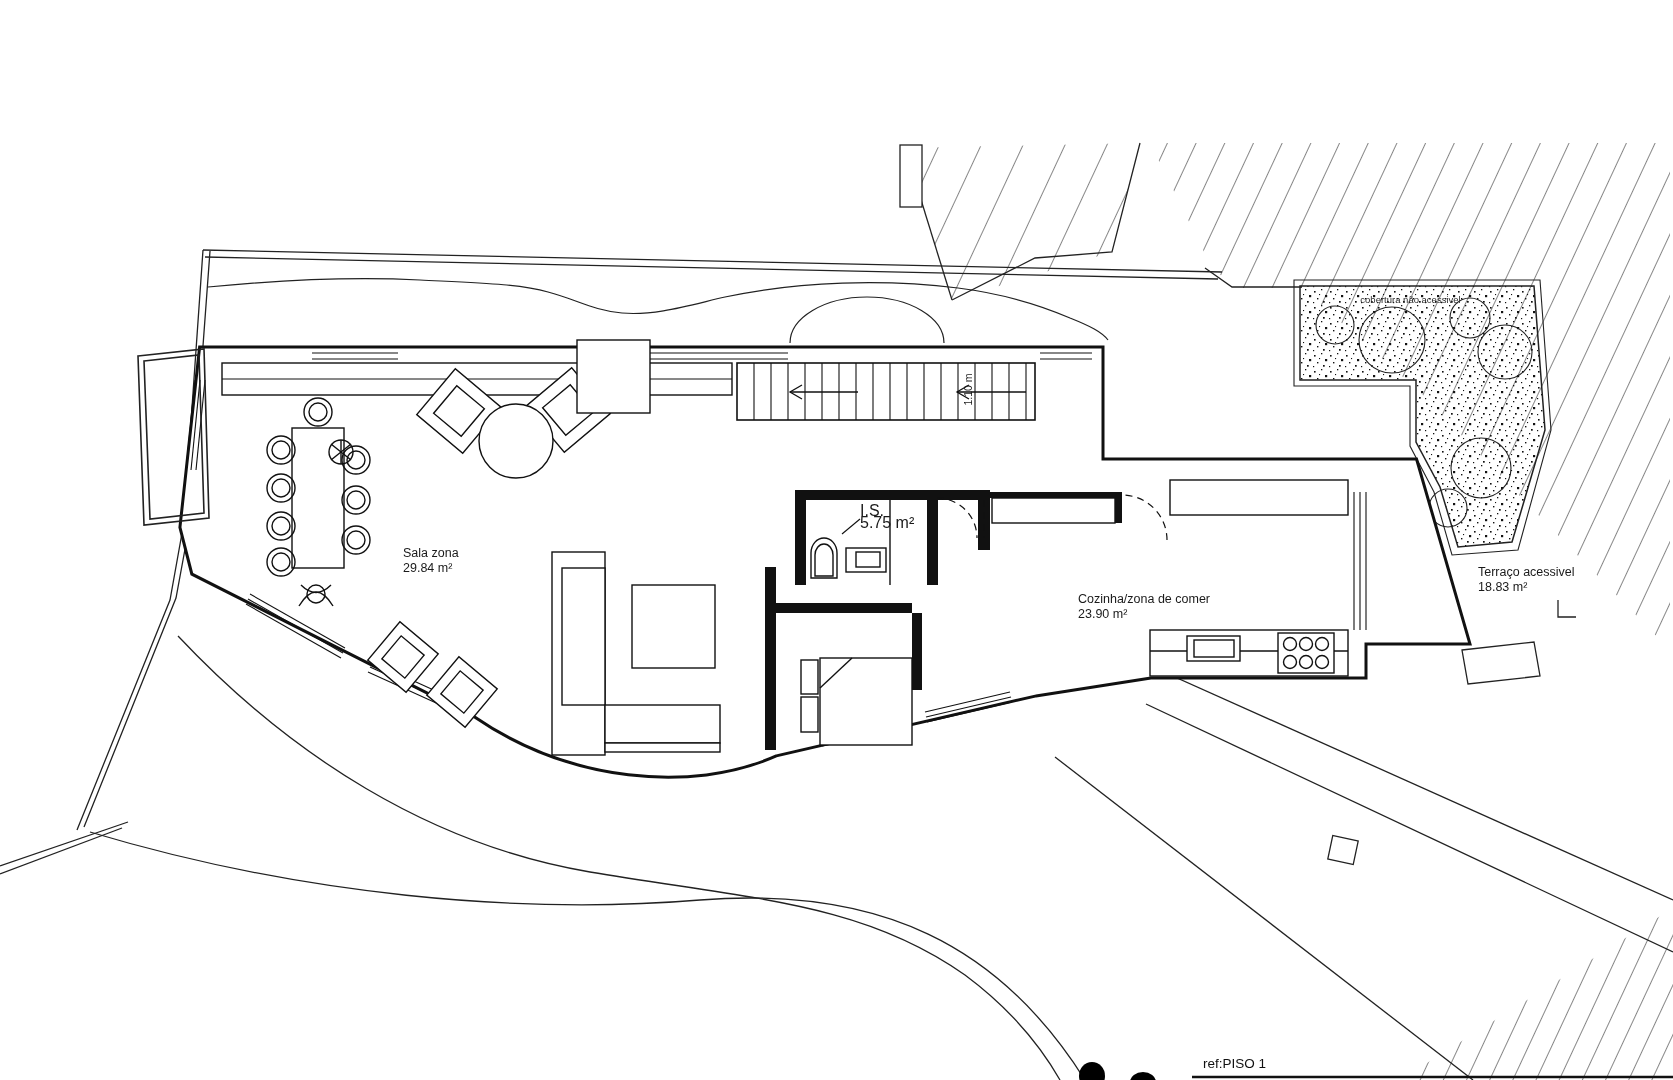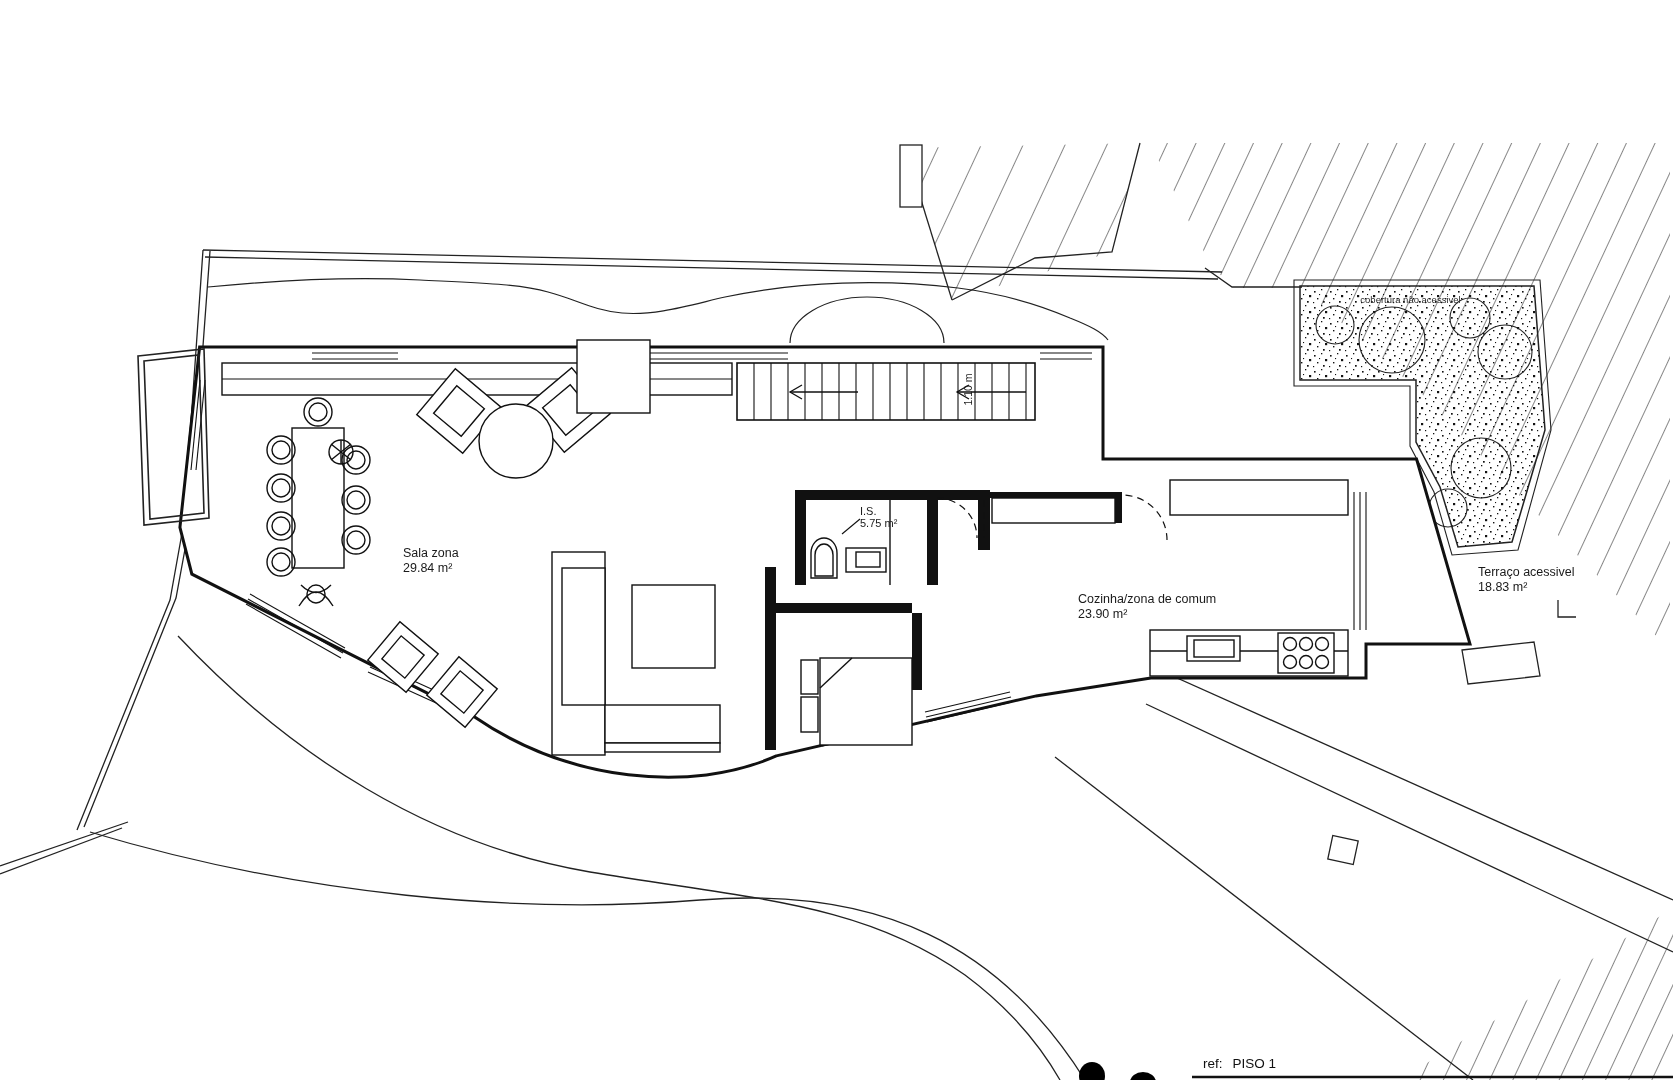--- a/index.html
+++ b/index.html
@@ -1,31 +1,31 @@
 <!DOCTYPE html>
 <html><head>
 <meta charset="utf-8">
 <style>
   html,body{margin:0;padding:0;background:#e8e8e8;}
   #canvas{position:relative;width:1673px;height:1080px;background:#ffffff;overflow:hidden;
           font-family:"Liberation Sans",sans-serif;}
   #plan-svg{position:absolute;left:0;top:0;z-index:2;}
   .lbl{position:absolute;z-index:3;font-size:12.5px;line-height:15px;color:#1a1a1a;white-space:nowrap;}
-  .lbl-small{font-size:11px;line-height:12px;}
+  .lbl-small{font-size:16px;line-height:12px;}
   .lbl-tiny{font-size:9.5px;line-height:11px;color:#2a2a2a;}
   .wm{position:absolute;z-index:1;user-select:none;}
   #wm-brand{left:560px;top:452px;font-size:94px;font-weight:bold;letter-spacing:-2px;
             color:#7fa6c9;opacity:.92;}
   #wm-brand .accent{color:#e7d2a0;}
   #wm-tagline{left:676px;top:556px;font-size:45px;font-weight:400;letter-spacing:2px;
               color:#e5d2a4;opacity:.95;}
   #dim-stairs{left:936px;top:382px;width:64px;text-align:center;transform:rotate(-90deg);
               font-size:10.5px;}
   #titleblock-text{left:1203px;top:1056px;font-size:13.5px;color:#111;}
-  #titleblock-text .val{margin-left:10px;}
+  #titleblock-text .val{}
   #lbl-cobertura{left:1318px;top:294px;width:185px;text-align:center;}
 </style>
 </head>
 <body>
 
 <div id="canvas">
 
   <div class="wm" id="wm-brand"><span>PREDIVILL</span><span class="accent">A</span></div>
   <div class="wm" id="wm-tagline">Mediação Imobiliária</div>
 
@@ -334,21 +334,21 @@
     <div>Sala zona</div>
     <div>29.84 m²</div>
   </div>
 
   <div class="lbl lbl-small" style="left:860px;top:505px">
     <div>I.S.</div>
     <div>5.75 m²</div>
   </div>
 
   <div class="lbl" style="left:1078px;top:592px">
-    <div>Cozinha/zona de comum</div>
+    <div>Cozinha/zona de comer</div>
     <div>23.90 m²</div>
   </div>
 
   <div class="lbl" style="left:1478px;top:565px">
     <div>Terraço acessivel</div>
     <div>18.83 m²</div>
   </div>
 
   <div class="lbl lbl-tiny" id="lbl-cobertura">cobertura não acessivel</div>
 

